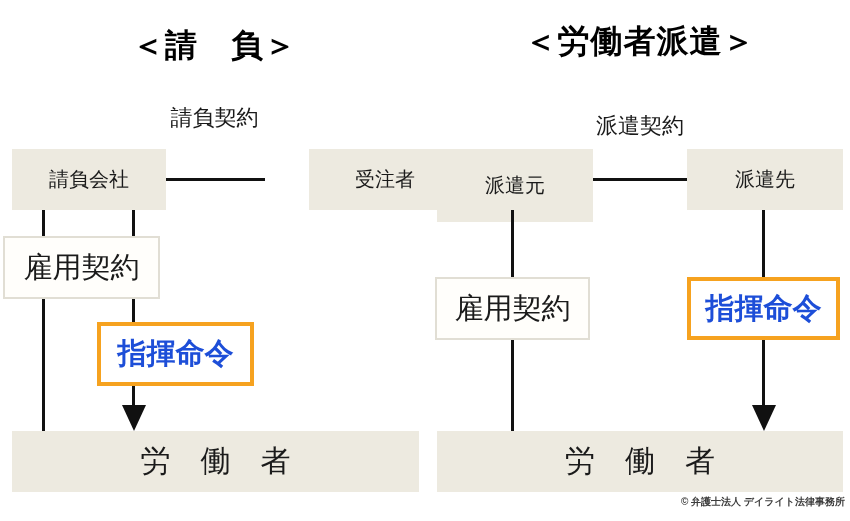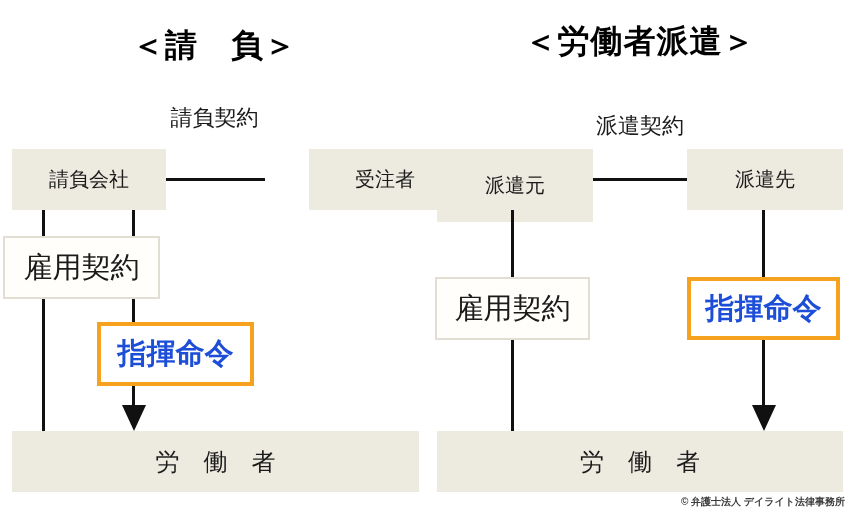--- a/index.html
+++ b/index.html
@@ -62,21 +62,21 @@
     font-size:29px;
     font-weight:700;
     color:#1d4ed8;
     z-index:3;
   }
   .workers-box{
     background:var(--box-beige);
     display:flex;
     align-items:center;
     justify-content:center;
-    font-size:24px;
+    font-size:30px;
     z-index:1;
   }
   .h-line{height:3px;background:var(--line-black);z-index:2;}
   .v-line{width:3px;background:var(--line-black);z-index:2;}
   .arrowhead{
     width:0;height:0;
     border-left:12px solid transparent;
     border-right:12px solid transparent;
     border-top:26px solid var(--line-black);
     z-index:2;

